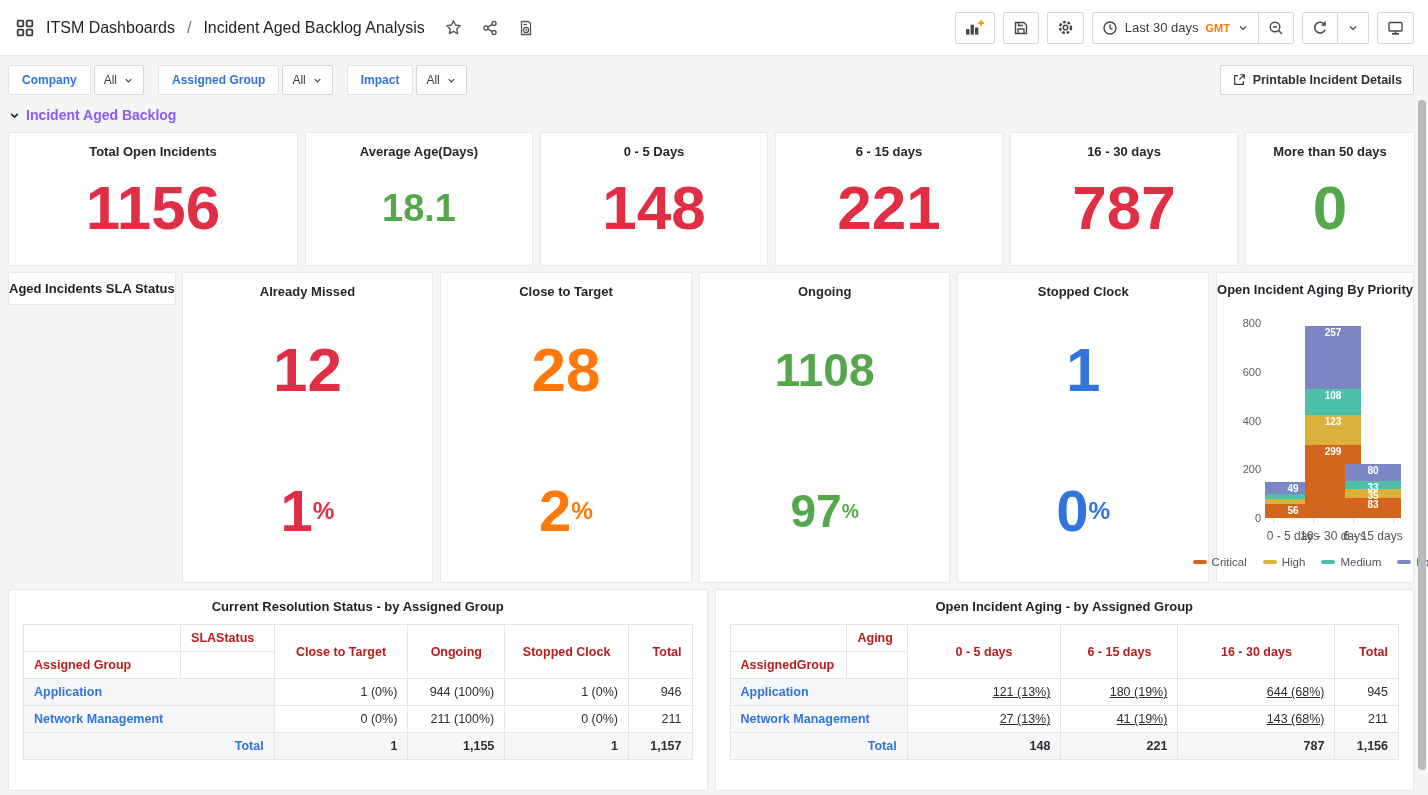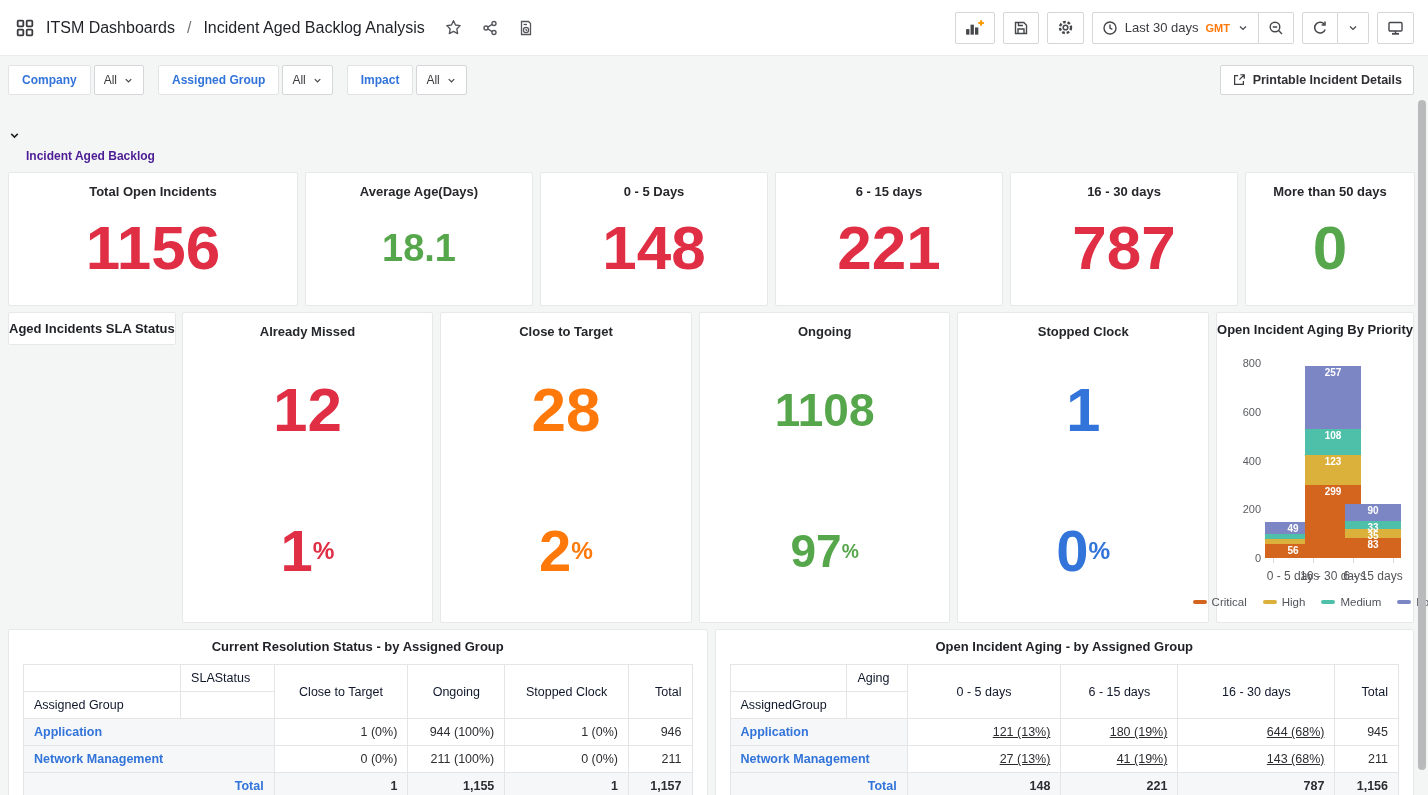--- a/index.html
+++ b/index.html
@@ -44,21 +44,21 @@
     display:flex; align-items:center; gap:6px; padding:0 9px;
     color:#3a3b3f; font-size:12px; cursor:pointer;
   }
   .printable-btn {
     height:30px; background:#fff; border:1px solid #d5d6d9; border-radius:2px;
     display:flex; align-items:center; gap:7px; padding:0 11px;
     color:#2f3034; font-size:12.5px; font-weight:600; cursor:pointer;
   }
   
   .section-header { display:flex; align-items:center; gap:5px; padding:12px 8px 6px 8px; cursor:pointer; }
-  .section-title { font-size:12px; font-weight:700; color:#4c1d95;margin-top:42px; }
+  .section-title { font-size:14px; font-weight:700; color:#8b5cf6; }
   
   .content { padding:0 14px 0 8px; }
   .panel { background:#fff; border:1px solid #e7e8ea; border-radius:2px; }
   .panel-title { text-align:center; font-size:13px; font-weight:700; color:#1f2126; padding-top:9px; }
   .stats-row { display:flex; gap:7px; margin-top:3px; height:134px; }
   .stat-panel { display:flex; flex-direction:column; align-items:center; }
   .stat-title { font-size:13px; font-weight:700; color:#26272b; padding-top:11px; }
   .stat-value { flex:1; display:flex; align-items:center; font-weight:700; line-height:1; padding-bottom:8px; }
   .mid-row { display:flex; gap:7px; margin-top:6px; height:311px; }
   .mid-col { flex:1; display:flex; flex-direction:row; gap:6px; min-width:0; }
@@ -81,21 +81,21 @@
   .chart-legend { position:absolute; left:0; right:0; bottom:14px; display:flex; justify-content:center; gap:16px; }
   .legend-item { display:flex; align-items:center; gap:5px; cursor:pointer; }
   .legend-dash { width:14px; height:4px; border-radius:2px; }
   .legend-label { font-size:11.5px; color:#52545c; }
   .y-axis-title { position:absolute; left:-45px; top:50%; transform:rotate(-90deg); transform-origin:center; font-size:11px; color:#55565a; white-space:nowrap; width:130px; text-align:center; margin-left:22px; }
   
   .tables-row { display:flex; gap:7px; margin-top:6px; height:202px; }
   .table-panel { flex:1; min-width:0; }
   .pivot-table { width:calc(100% - 28px); margin:10px 14px 0 14px; border-collapse:collapse; table-layout:fixed; font-size:12.5px; }
   .pivot-table th, .pivot-table td { border:1px solid #e4e5e7; padding:5px 10px; height:27px; }
-  .pivot-table th { color:#0f172a; font-weight:400; font-size:12.5px; }
+  .pivot-table th { color:#b91c1c; font-weight:700; font-size:12.5px; }
   .th-center { text-align:center; }
   .th-right { text-align:right; }
   .th-left { text-align:left; }
   .cell-num { text-align:right; color:#2c2d30; background:#fff; }
   .cell-group { text-align:left; color:#3274d9; font-weight:700; background:#f6f7f8; cursor:pointer; }
   .total-row td { background:#f6f7f8; font-weight:700; }
   .total-label { text-align:right; color:#3274d9; font-weight:700; }
   .cell-link { text-decoration:underline; cursor:pointer; }
   
   .scrollbar-track { position:absolute; top:60px; right:2px; width:8px; height:730px; }
@@ -355,21 +355,21 @@
             <div class="bar-seg" style="height: 10.375%; background: rgb(212, 101, 31);">
               <span class="bar-seg-label">83</span>
             </div>
             <div class="bar-seg" style="height: 4.375%; background: rgb(219, 177, 59);">
               <span class="bar-seg-label">35</span>
             </div>
             <div class="bar-seg" style="height: 4.125%; background: rgb(78, 191, 169);">
               <span class="bar-seg-label">33</span>
             </div>
             <div class="bar-seg" style="height: 8.75%; background: rgb(124, 134, 197);">
-              <span class="bar-seg-label">90</span>
+              <span class="bar-seg-label">80</span>
             </div>
           </div>
           <div class="x-cat-label" style="left: 83.3333%;">6 - 15 days</div>
         </div>
       <div class="chart-legend" id="chart-legend">
           <div class="legend-item">
             <span class="legend-dash" style="background: rgb(212, 101, 31);"></span>
             <span class="legend-label">Critical</span>
           </div>
           <div class="legend-item">

